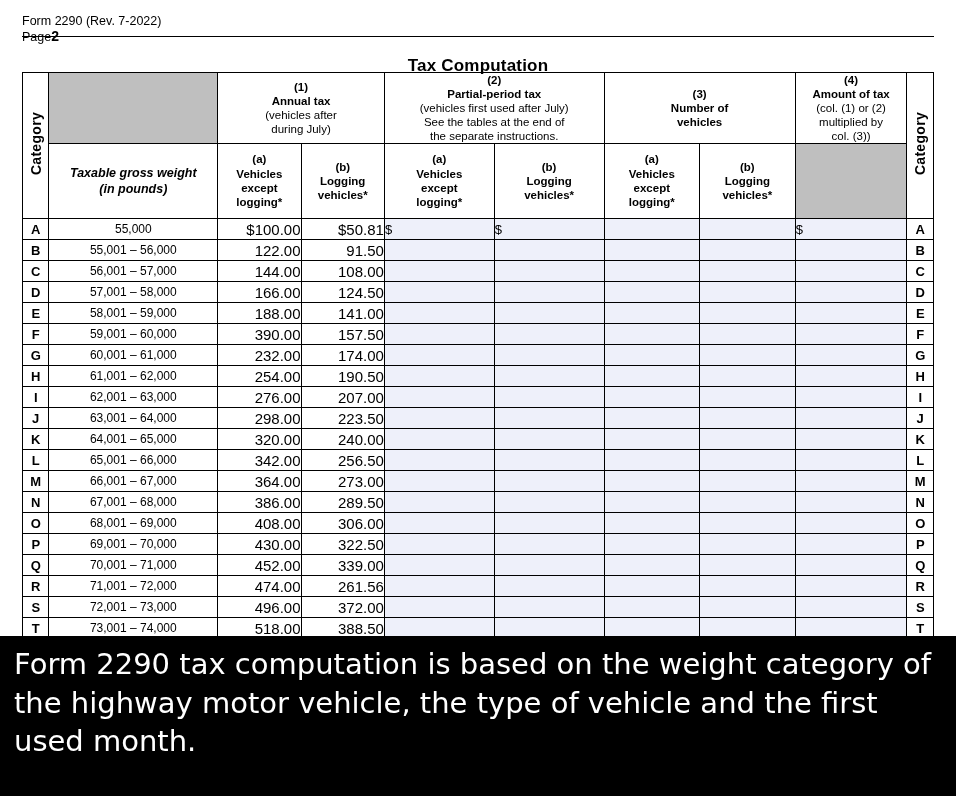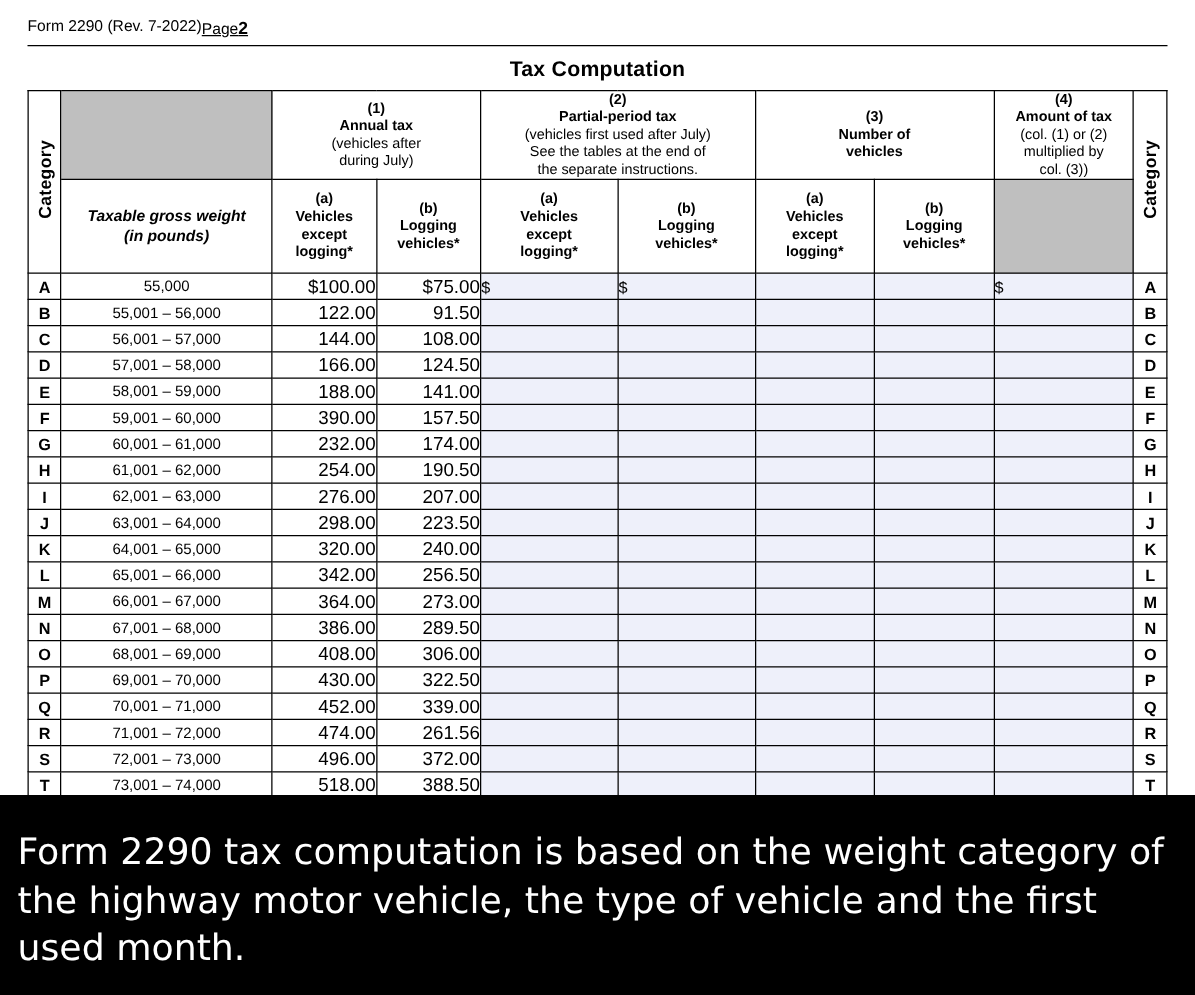--- a/index.html
+++ b/index.html
@@ -23,40 +23,42 @@
   }
 
   
   .form-header {
     position: absolute;
     top: 14px;
     left: 22px;
     right: 22px;
     height: 22px;
     display: flex;
+    justify-content: space-between;
     align-items: flex-start;
     font-size: 12.5px;
+    flex-direction: column;
   }
   .form-header .left { font-size: 12.5px; }
-  .form-header .right { font-size: 12.5px; text-decoration: underline; }
+  .form-header .right { font-size: 12.5px; }
   .form-header .right .pagenum {
     font-weight: bold;
     font-size: 14px;
   }
   .rule {
     position: absolute;
     left: 22px;
     right: 22px;
     top: 36px;
     border-top: 1.5px solid #000;
   }
 
   .title {
     position: absolute;
-    top: 46px;
+    top: 56px;
     left: 0;
     width: 956px;
     text-align: center;
     font-size: 17px;
     font-weight: bold;
     letter-spacing: 0.2px;
   }
 
   
   .tbl-wrap {
@@ -157,21 +159,21 @@
   
   .caption {
     position: absolute;
     left: 0;
     bottom: 0;
     width: 956px;
     height: 160px;
     background: #000;
     color: #fff;
     box-sizing: border-box;
-    padding: 26px 14px 10px 14px;
+    padding: 9px 14px 10px 14px;
     font-size: 29px;
     line-height: 1.33;
     font-family: "DejaVu Sans", sans-serif;
   }
 </style>
 </head>
 <body>
 
 <div class="page">
 
@@ -273,21 +275,21 @@
             <div>Logging</div>
             <div>vehicles*</div>
           </td>
           <td class="grey">&nbsp;</td>
         </tr>
 
       <tr class="datarow">
             <td class="cat-side">A</td>
             <td class="c-weight">55,000</td>
             <td class="c-money">$100.00</td>
-            <td class="c-money">$75.00</td>
+            <td class="c-money">$50.81</td>
             <td class="dollar">$</td>
             <td class="dollar">$</td>
             <td class="c-entry">&nbsp;</td>
             <td class="c-entry">&nbsp;</td>
             <td class="dollar">$</td>
             <td class="cat-side">A</td>
           </tr>
           <tr class="datarow">
             <td class="cat-side">B</td>
             <td class="c-weight">55,001 – 56,000</td>

